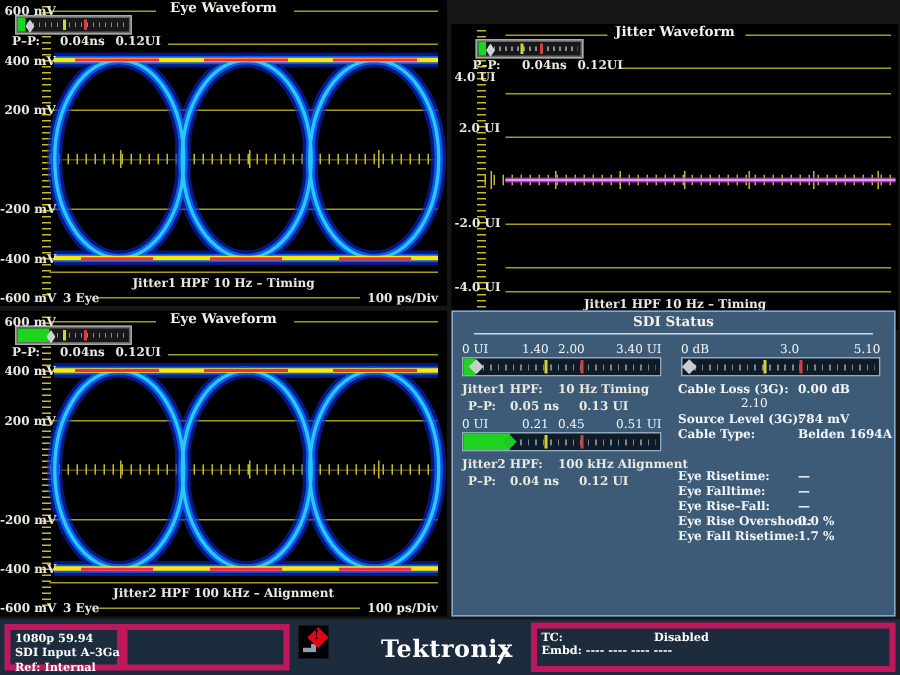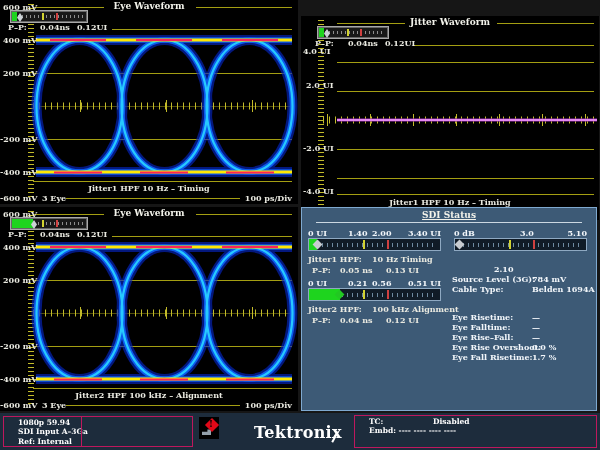--- a/index.html
+++ b/index.html
@@ -17,41 +17,41 @@
   .pm-g{position:absolute;left:0;top:0;bottom:0;background:#1ed41e;}
   .pm-ticks{position:absolute;left:2px;right:2px;top:3px;bottom:3px;
             background:repeating-linear-gradient(90deg,#8d8d8d 0 1px,transparent 1px 4px);}
   .pm-yt{position:absolute;top:1px;bottom:1px;width:2px;background:#d3d330;}
   .pm-rt{position:absolute;top:1px;bottom:1px;width:2px;background:#d04040;}
   .pm-ptr{position:absolute;top:1px;width:6px;height:9px;background:#ccd2d6;
           clip-path:polygon(50% 0,100% 50%,50% 100%,0 50%);}
 
   
   .sdi{position:absolute;background:#3d5a76;border:1px solid #7fa9d0;box-sizing:border-box;color:#f2f6fa;}
-  .sdi .title{top:2px;text-decoration:underline;}
+  .sdi .title{top:2px;}
   .hrule{position:absolute;left:14px;right:14px;top:14px;height:1px;background:#ccd8e2;}
   .smeter{position:absolute;width:133px;}
   .sscale{position:absolute;left:0;top:0;width:133px;height:10px;}
-  .sscale span{position:absolute;font-size:8px;font-weight:bold;}
+  .sscale span{position:absolute;font-size:8px;font-weight:normal;}
   .sbar{position:absolute;top:10px;left:0;width:133px;height:13px;background:#101b26;border:1px solid #8fa9c2;box-sizing:border-box;}
   .sbar .ticks{position:absolute;left:3px;right:3px;top:4px;bottom:3px;
        background:repeating-linear-gradient(90deg,#6e8aa0 0 1px,transparent 1px 5px);}
   .sbar .g{position:absolute;left:0;top:0;bottom:0;background:#1ed41e;}
   .sbar .yt{position:absolute;top:1px;bottom:1px;width:2px;background:#d3d330;}
   .sbar .rt{position:absolute;top:1px;bottom:1px;width:2px;background:#d04040;}
   .dia{position:absolute;top:2px;width:7px;height:7px;transform:rotate(45deg);}
   .dia.gray{background:#c8ccd0;}
   .dia.green{background:#22c822;}
   .srow{position:absolute;left:150px;right:3px;height:10px;}
   .srow .sl{position:absolute;left:0;font-size:8px;font-weight:bold;white-space:nowrap;}
   .srow .sv{position:absolute;left:80px;font-size:8px;font-weight:bold;white-space:nowrap;}
 
   
   .statusbar{position:absolute;left:0;top:413px;width:600px;height:37px;background:#1d2c3c;}
-  .sbox{position:absolute;border:1px solid #be185d;box-sizing:border-box;padding:1px 14px;}
+  .sbox{position:absolute;border:4px solid #be185d;box-sizing:border-box;padding:1px 3px;}
   .sbox div{font-size:7.5px;font-weight:bold;color:#fff;line-height:9.3px;white-space:nowrap;}
   .brand{position:absolute;left:254px;top:10px;font-size:16px;font-weight:bold;color:#fff;letter-spacing:0.3px;}
   .brand-slash{position:absolute;left:334px;top:18px;width:2px;height:12px;background:#fff;transform:rotate(28deg);}
   .alert{position:absolute;left:199px;top:4px;width:20px;height:22px;background:#000;}
   .al-base{position:absolute;left:3px;bottom:4px;width:9px;height:7px;background:#93a0ab;
            clip-path:polygon(0 100%,100% 100%,100% 20%,60% 20%,60% 55%,0 55%);}
   .al-diamond{position:absolute;right:2px;top:3px;width:10px;height:10px;background:#e00818;transform:rotate(45deg);}
   .al-bang{position:absolute;right:6px;top:2px;color:#000;font-size:9px;font-weight:bold;}
 </style>
 </head>
@@ -287,38 +287,42 @@
     <span class="lbl" style="left:6px;top:46px;">Jitter1 HPF:</span>
     <span class="lbl" style="left:70px;top:46px;">10 Hz Timing</span>
     <span class="lbl" style="left:10px;top:57px;">P–P:</span>
     <span class="lbl" style="left:38px;top:57px;">0.05 ns</span>
     <span class="lbl" style="left:84px;top:57px;">0.13 UI</span>
 
     <div class="smeter" style="left:6px;top:70px;">
       <div class="sscale">
         <span style="left:0;">0 UI</span>
         <span style="left:40px;">0.21</span>
-        <span style="left:64px;">0.56</span>
+        <span style="left:64px;">0.45</span>
         <span style="right:0;">0.51 UI</span>
       </div>
       <div class="sbar">
         <div class="ticks"></div>
         <div class="g" style="width:31px;"></div>
         <div class="yt" style="left:54px;"></div>
         <div class="rt" style="left:78px;"></div>
         <div class="dia green" style="left:27px;"></div>
       </div>
     </div>
 
     <span class="lbl" style="left:6px;top:96px;">Jitter2 HPF:</span>
     <span class="lbl" style="left:70px;top:96px;">100 kHz Alignment</span>
     <span class="lbl" style="left:10px;top:107px;">P–P:</span>
     <span class="lbl" style="left:38px;top:107px;">0.04 ns</span>
     <span class="lbl" style="left:84px;top:107px;">0.12 UI</span>
 
+    <div class="srow" style="top:46px;">
+        <span class="sl">Cable Loss (3G):</span>
+        <span class="sv">0.00 dB</span>
+      </div>
     <div class="srow" style="top:66px;">
         <span class="sl">Source Level (3G):</span>
         <span class="sv">784 mV</span>
       </div>
     <div class="srow" style="top:76px;">
         <span class="sl">Cable Type:</span>
         <span class="sv">Belden 1694A</span>
       </div>
     <div class="srow" style="top:104px;">
         <span class="sl">Eye Risetime:</span>

